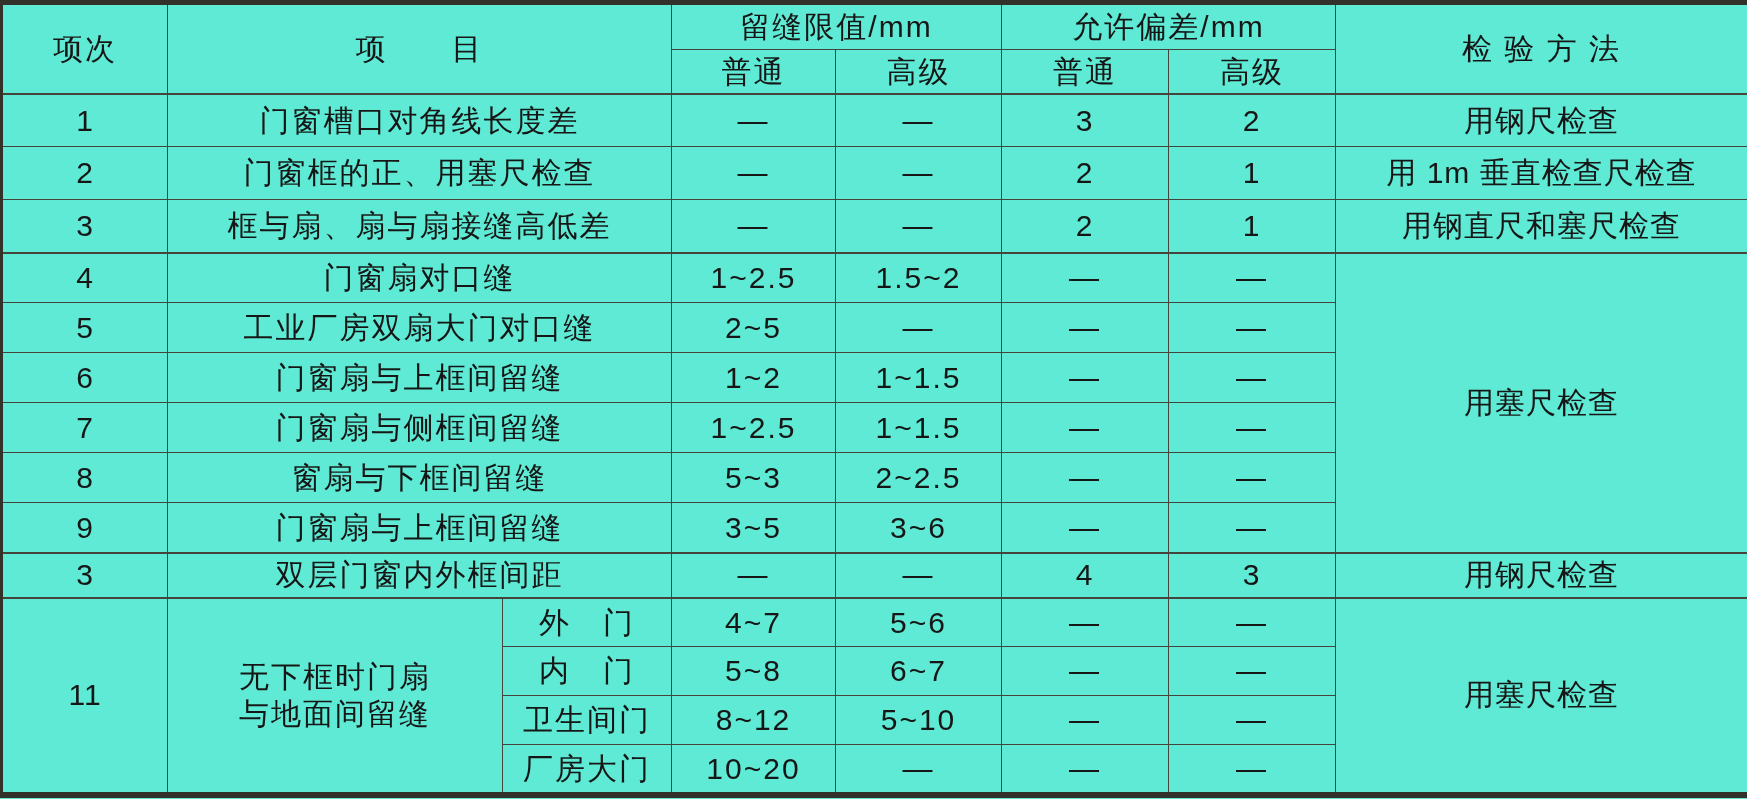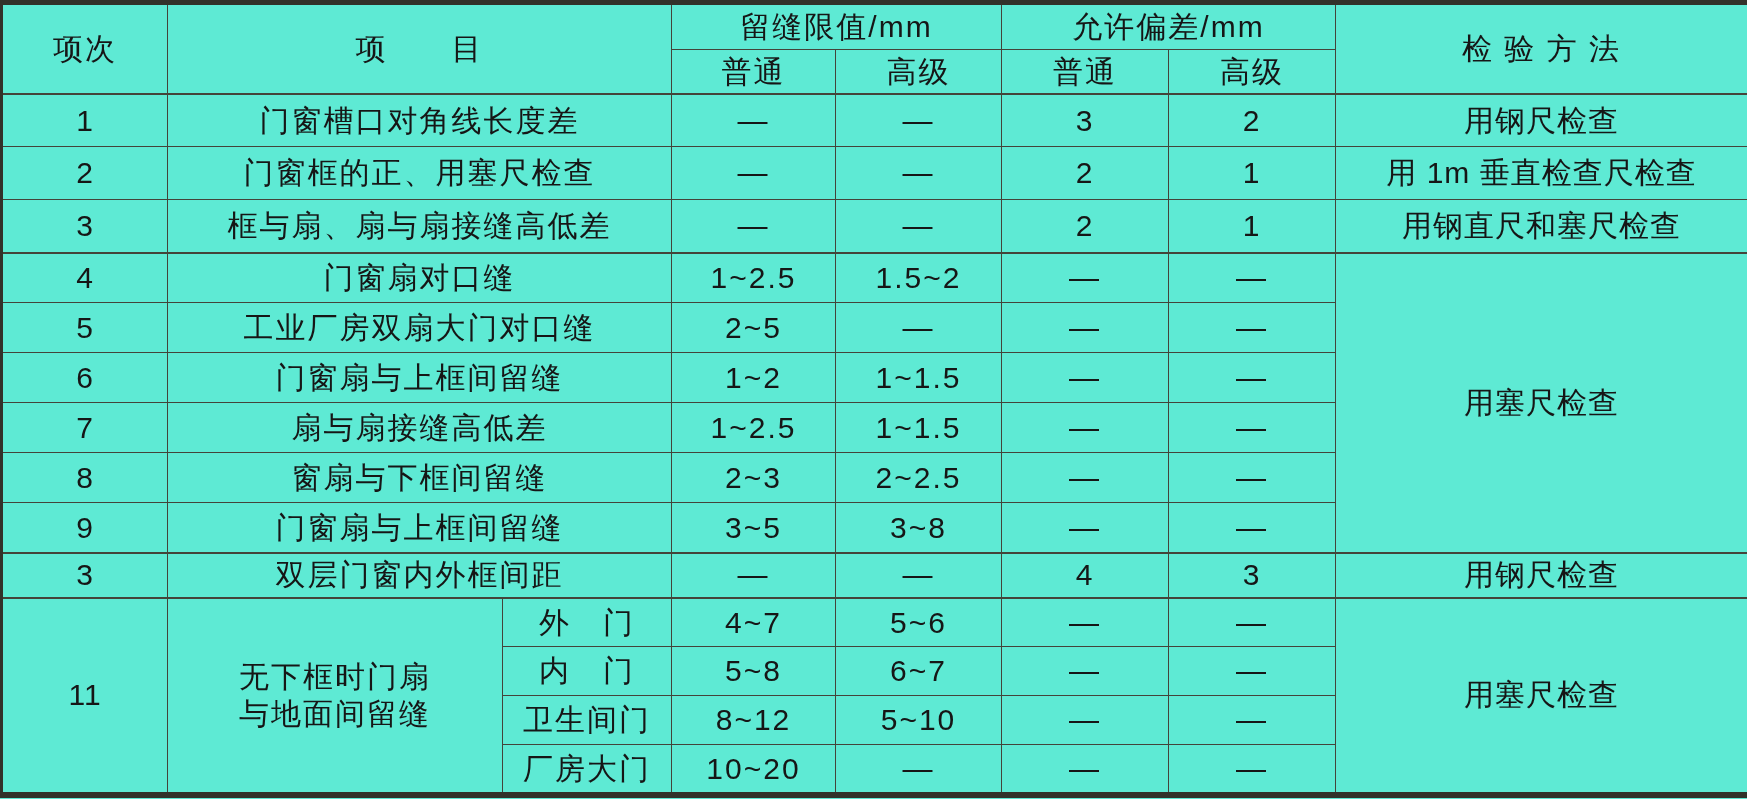--- a/index.html
+++ b/index.html
@@ -111,39 +111,39 @@
     <tr class="h-mid">
       <td class="num">6</td>
       <td colspan="2" class="item">门窗扇与上框间留缝</td>
       <td class="val">1~2</td>
       <td class="val">1~1.5</td>
       <td class="val">—</td>
       <td class="val">—</td>
     </tr>
     <tr class="h-mid">
       <td class="num">7</td>
-      <td colspan="2" class="item">扇与扇接缝高低差</td>
+      <td colspan="2" class="item">门窗扇与侧框间留缝</td>
       <td class="val">1~2.5</td>
       <td class="val">1~1.5</td>
       <td class="val">—</td>
       <td class="val">—</td>
     </tr>
     <tr class="h-mid">
       <td class="num">8</td>
       <td colspan="2" class="item">窗扇与下框间留缝</td>
-      <td class="val">2~3</td>
+      <td class="val">5~3</td>
       <td class="val">2~2.5</td>
       <td class="val">—</td>
       <td class="val">—</td>
     </tr>
     <tr class="h-mid sep">
       <td class="num">9</td>
       <td colspan="2" class="item">门窗扇与上框间留缝</td>
       <td class="val">3~5</td>
-      <td class="val">3~8</td>
+      <td class="val">3~6</td>
       <td class="val">—</td>
       <td class="val">—</td>
     </tr>
     <tr class="h-r10 sep">
       <td class="num">3</td>
       <td colspan="2" class="item">双层门窗内外框间距</td>
       <td class="val">—</td>
       <td class="val">—</td>
       <td class="val">4</td>
       <td class="val">3</td>

